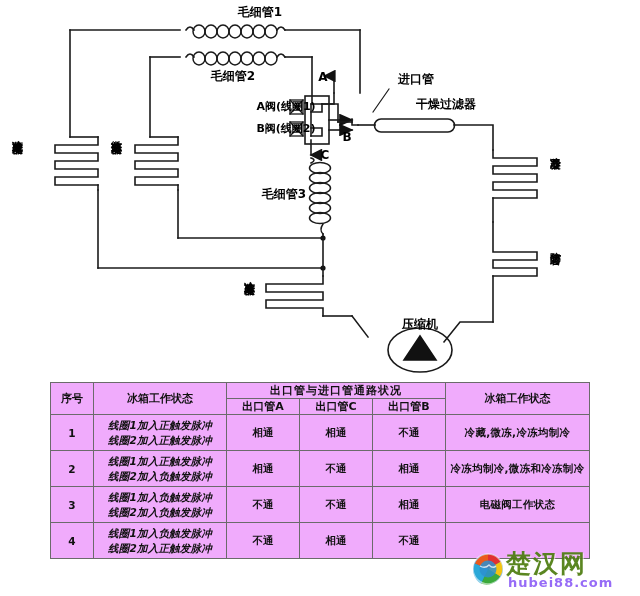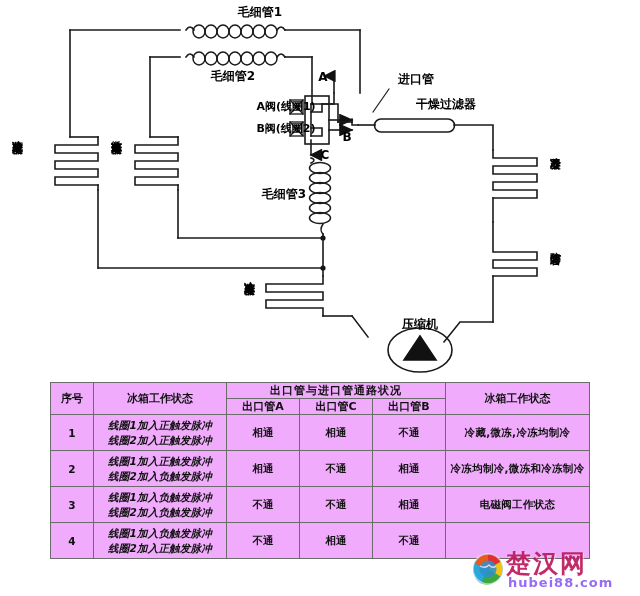--- a/index.html
+++ b/index.html
@@ -74,21 +74,21 @@
   #watermark{
     position:absolute;
     left:468px;top:545px;
     width:170px;height:48px;
     pointer-events:none;
   }
   #wm-text{
     position:absolute;left:38px;top:2px;
     font-family:"DejaVu Sans","Liberation Sans",sans-serif;
     font-size:25px;font-weight:bold;
-    color:#be185d;
+    color:#4d7c0f;
     letter-spacing:2px;
     text-shadow:1px 1px 0 rgba(255,255,255,.6);
     opacity:.92;
   }
   #wm-url{
     position:absolute;left:40px;top:30px;
     font-family:"DejaVu Sans","Liberation Sans",sans-serif;
     font-size:13px;font-weight:bold;
     color:#8b5cf6;letter-spacing:1px;opacity:.9;
   }

